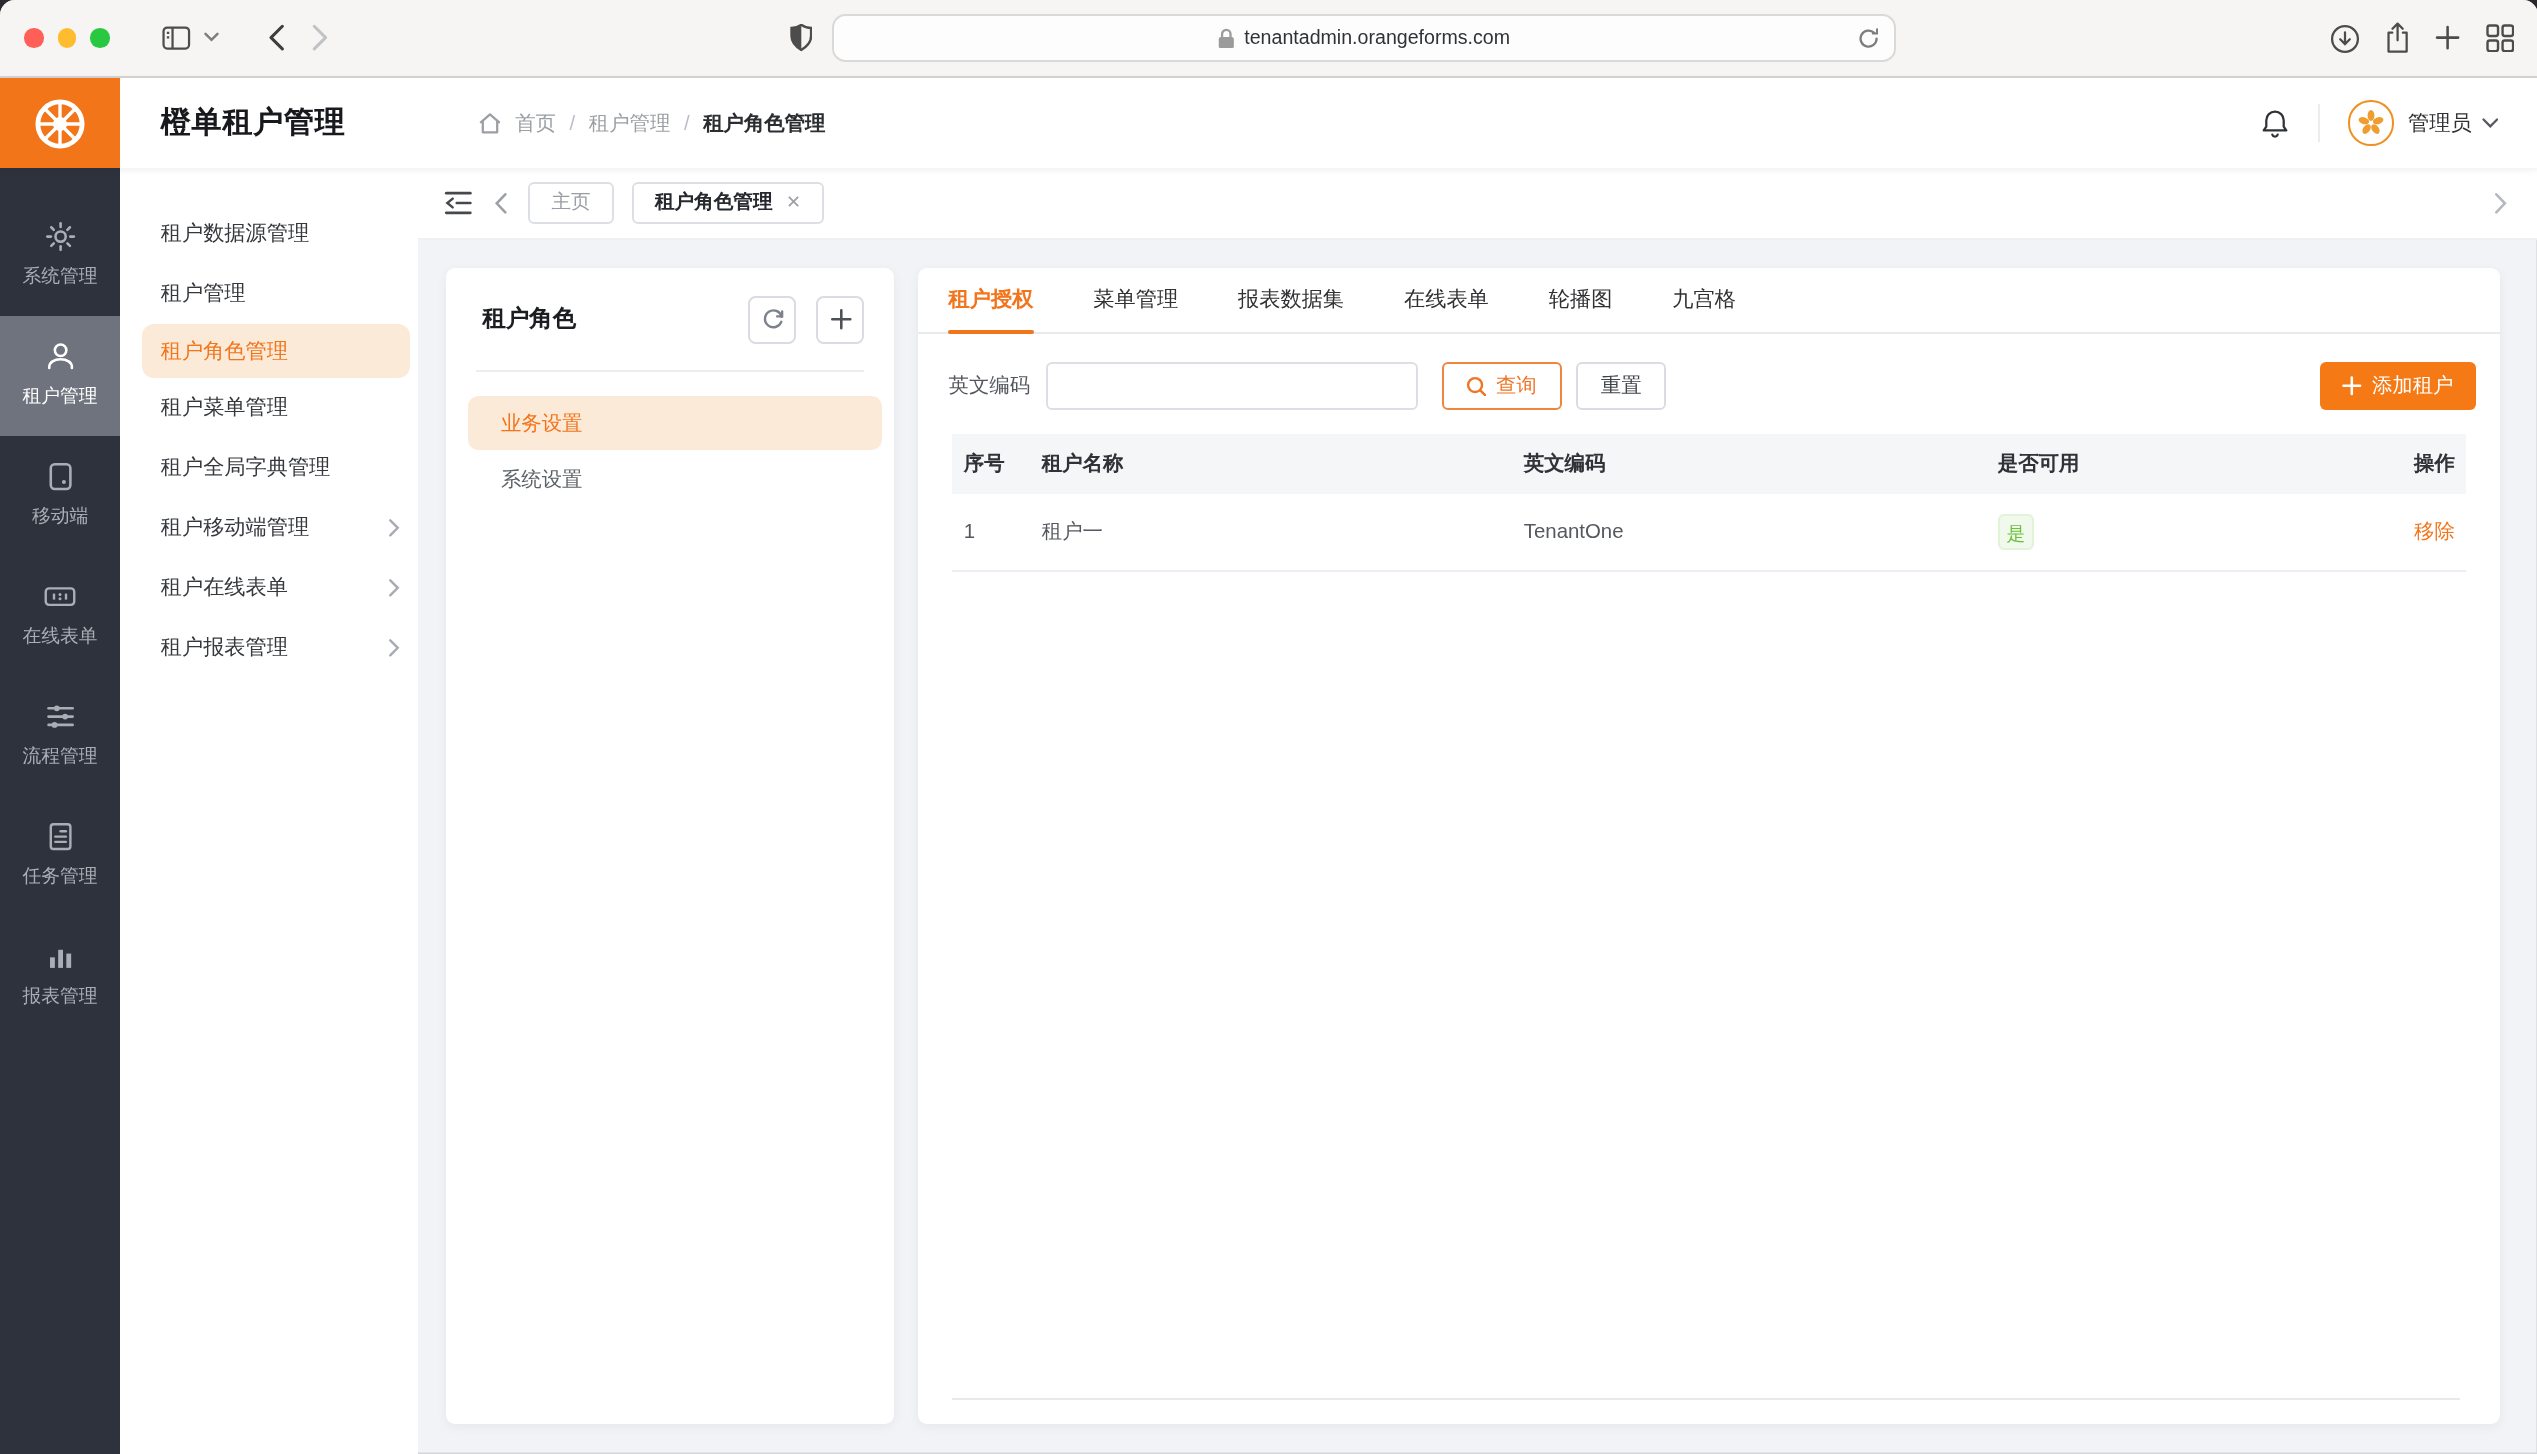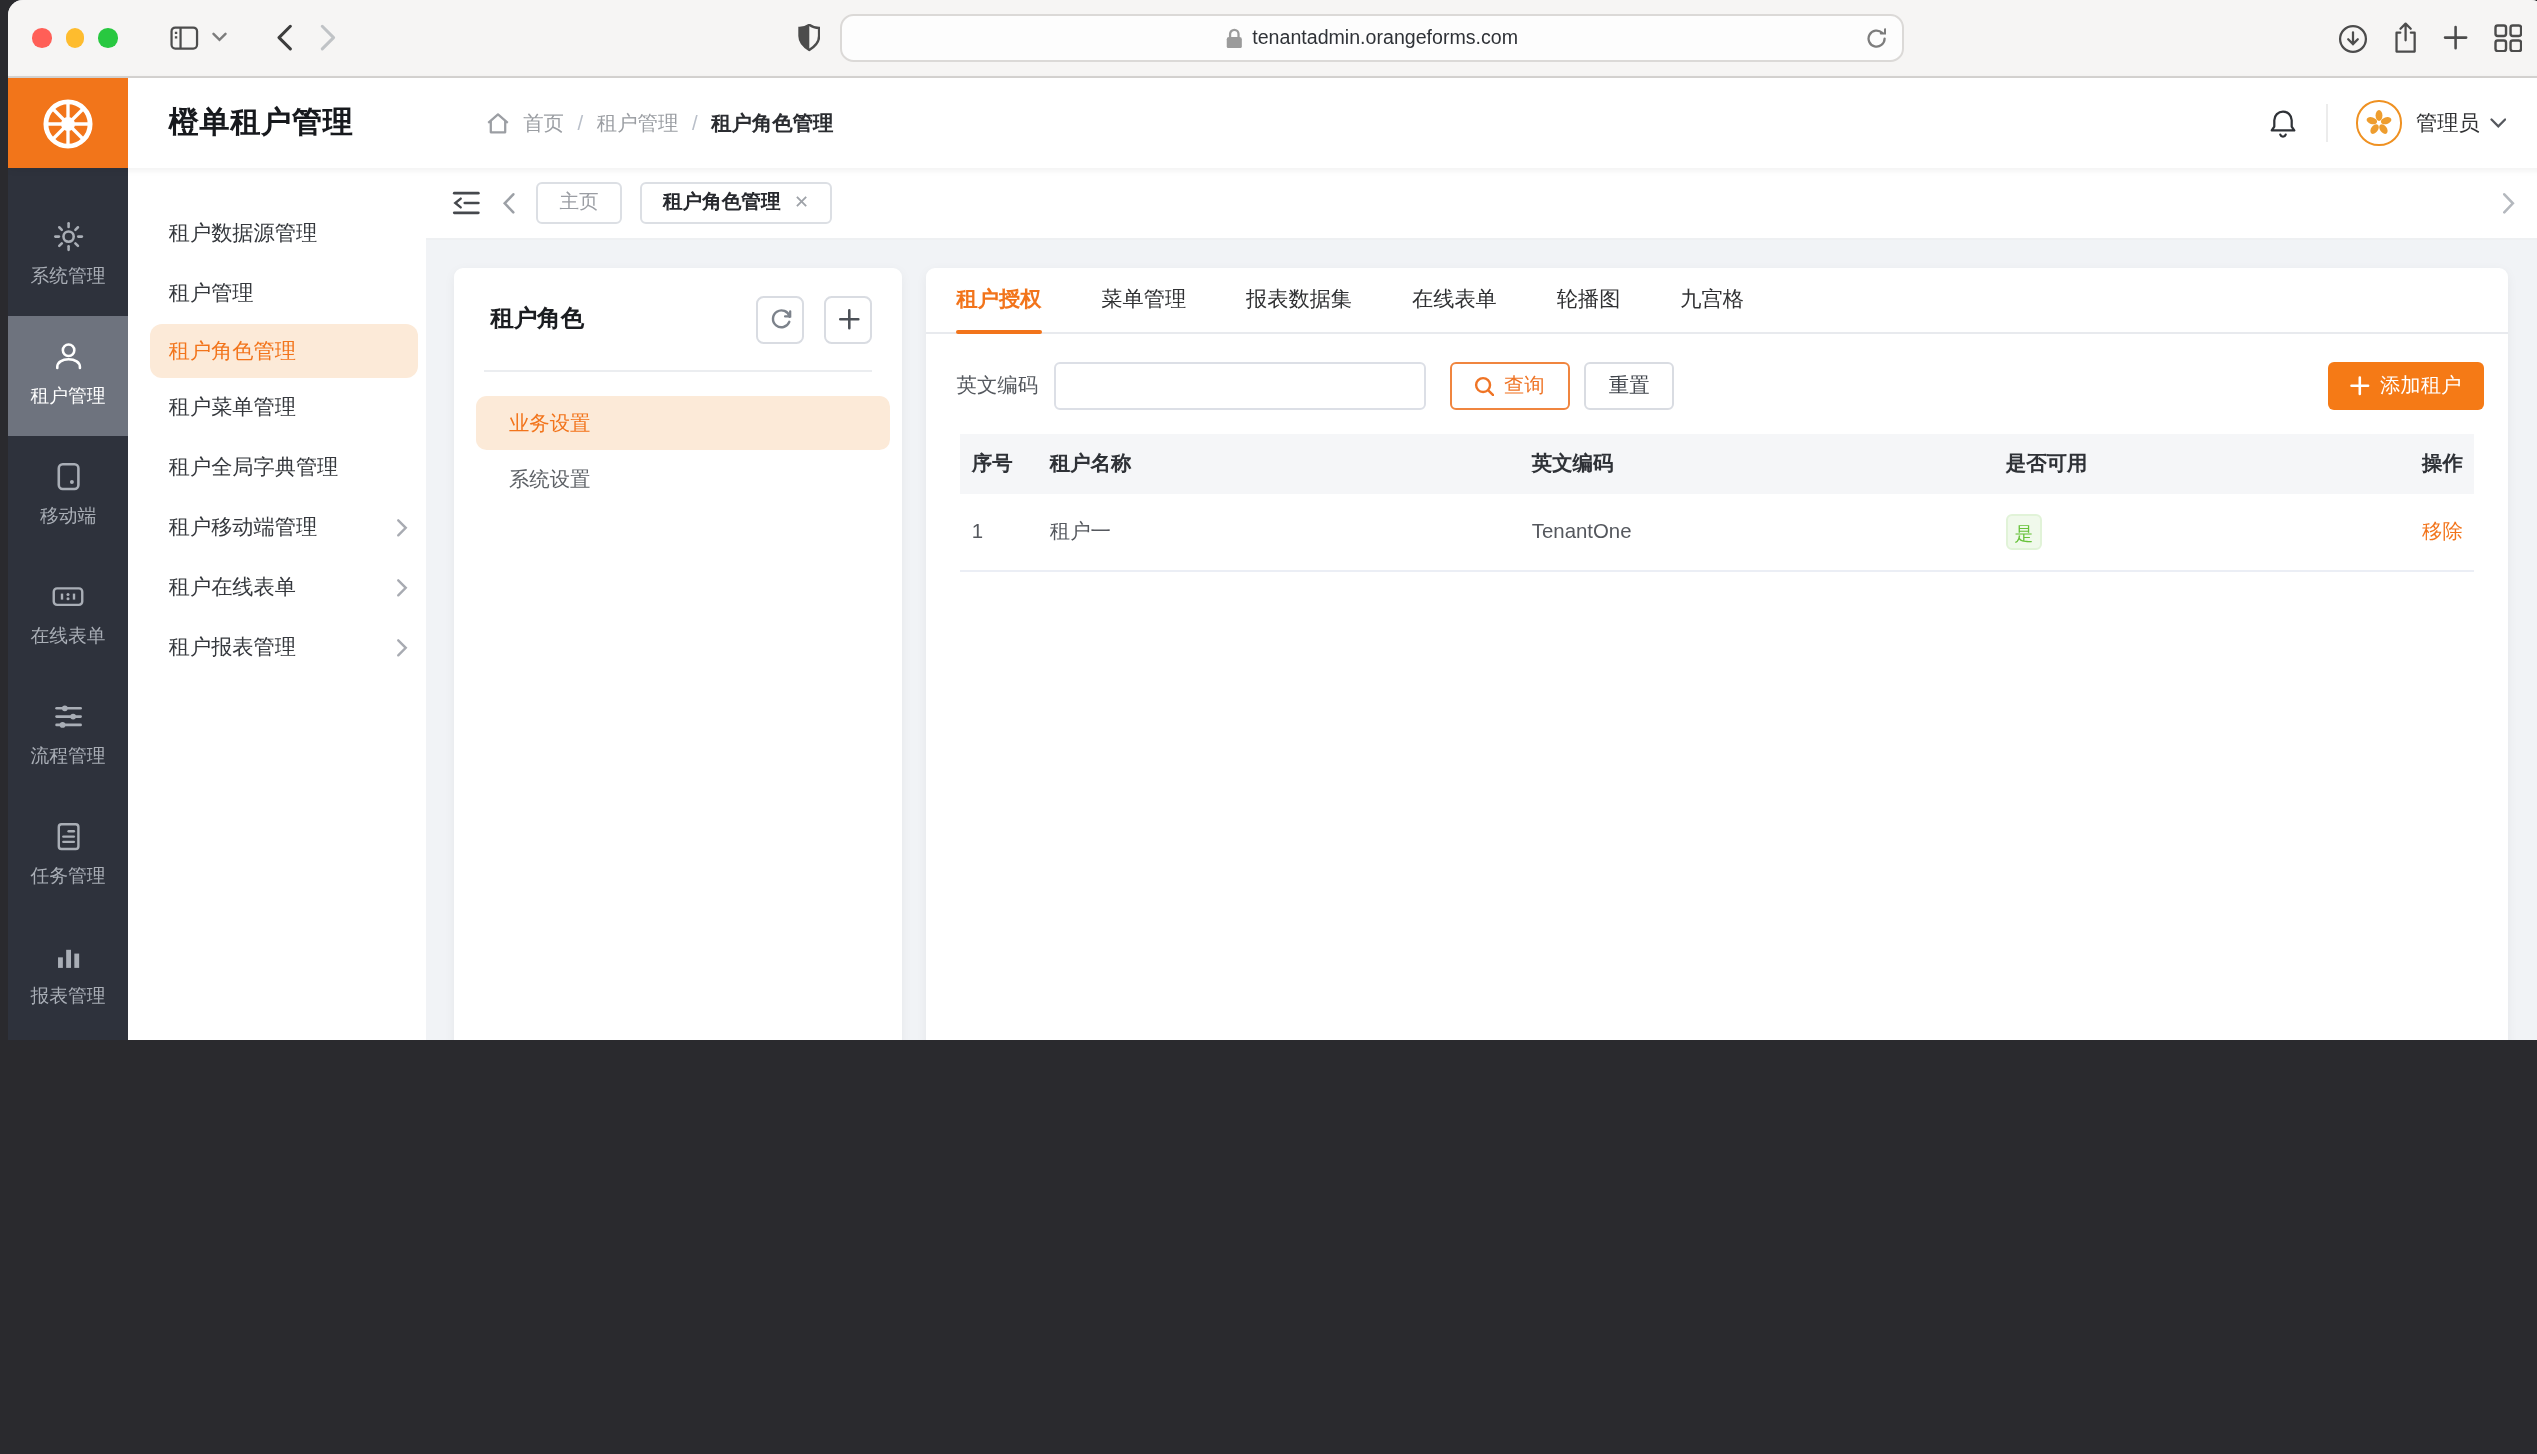--- a/index.html
+++ b/index.html
@@ -1,17 +1,17 @@
 <!DOCTYPE html>
 <html style="--accent: #f2741b; --accent_fill: #f57a16; --accent_soft: #fcead8; --logo_bg: #f2751a; --rail_bg: #2e323c; --rail_active: #6e737e; --success: #67c23a; --success_bg: #f0f9eb; --page_bg: #f1f3f6;font-size:12px"><head>
 <meta charset="utf-8">
 <style>
   html,body{margin:0;padding:0;background:#2a2a2e;}
   *{box-sizing:border-box;font-family:"Liberation Sans","DejaVu Sans",sans-serif;}
-  .viewport{width:2538px;height:1040px;overflow:hidden;padding-left:8px;}
+  .viewport{width:2538px;height:1454px;overflow:hidden;}
   .stage{width:1269px;height:727px;transform:scale(2);transform-origin:0 0;
          display:flex;flex-direction:column;background:var(--page_bg,#f1f3f6);
          border-radius:7.5px 7.5px 0 0;overflow:hidden;position:relative;
          box-shadow:inset 0 0 0 0.8px rgba(0,0,0,.12);}
   svg{display:block;}
 
   
   .chrome{height:39px;background:#f6f5f4;border-bottom:0.8px solid #d6d4d2;
           display:flex;align-items:center;padding:0 12px;flex:0 0 auto;}
   .lights{display:flex;gap:6.8px;margin-right:19.6px;}

